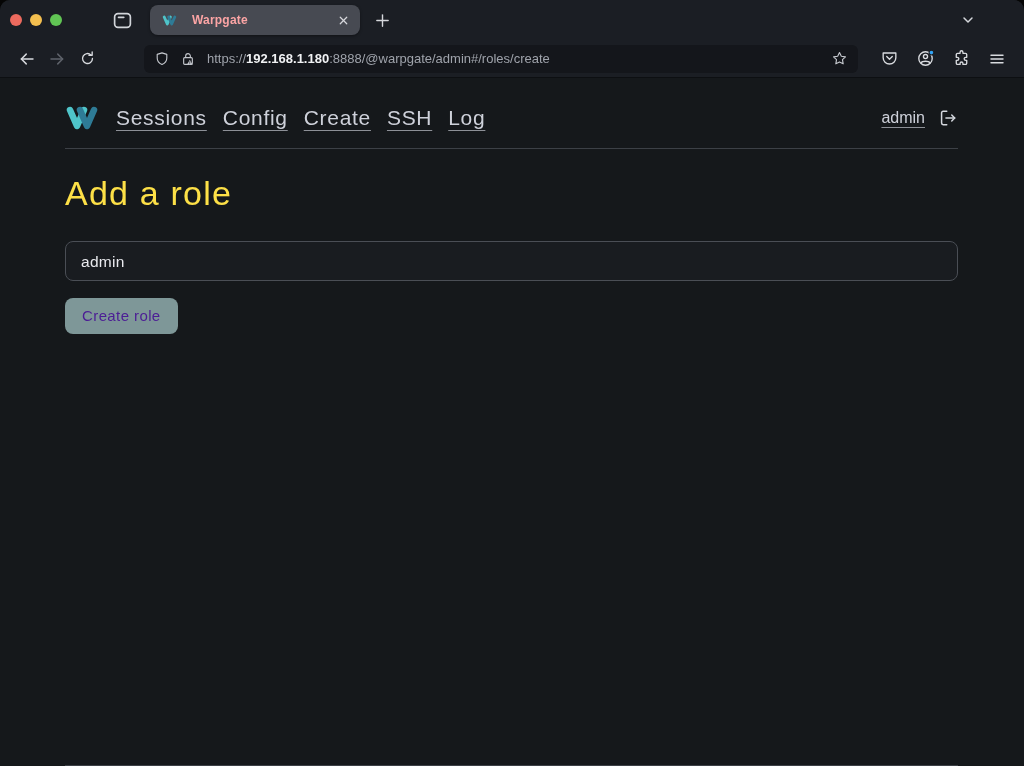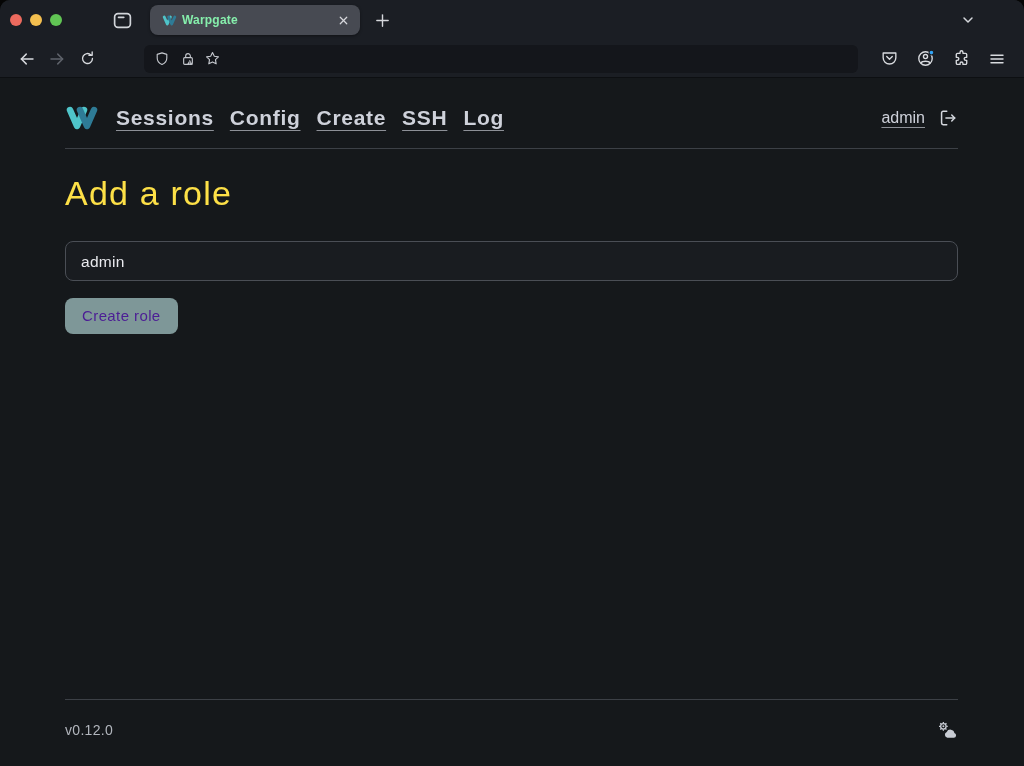--- a/index.html
+++ b/index.html
@@ -8,42 +8,42 @@
 
   
   .tabbar { height: 40px; background: #1b1e24; display: flex; align-items: center; flex: none; }
   .traffic { display: flex; gap: 8px; padding-left: 10px; }
   .light { width: 12px; height: 12px; border-radius: 50%; }
   .light.red { background: #ec6a5e; }
   .light.yellow { background: #f4bf4f; }
   .light.green { background: #61c554; }
   .fxview { margin-left: 50px; color: #d2d5da; display: flex; align-items: center; }
   .tab { margin-left: 17px; width: 210px; height: 30px; background: #474a52; border-radius: 8px; display: flex; align-items: center; padding: 0 8px 0 12px; box-shadow: 0 1px 3px rgba(0,0,0,.4); }
-  .tab-title { flex: 1; margin-left: 5px; font-size: 12px; font-weight: 700; color: #86efac; letter-spacing: .2px; white-space: nowrap; overflow: hidden; }
+  .tab-title { flex: 1; margin-left: 15px; font-size: 12px; font-weight: 700; color: #fca5a5; letter-spacing: .2px; white-space: nowrap; overflow: hidden; }
   .tab-close { color: #d6d8dc; display: flex; align-items: center; padding: 2px; border-radius: 4px; cursor: default; }
   .newtab { margin-left: 14px; color: #d6d8dc; display: flex; align-items: center; }
   .tabbar-spacer { flex: 1; }
   .alltabs { color: #d6d8dc; margin-right: 48px; display: flex; align-items: center; }
 
   
   .toolbar { height: 38px; background: #1b1e24; border-bottom: 1px solid #0d0f12; display: flex; align-items: center; padding: 0 12px; flex: none; }
   .navbtn { display: flex; align-items: center; justify-content: center; width: 30px; height: 28px; color: #d9dbdf; border-radius: 4px; }
   .navbtn.disabled { color: #5f636b; }
   .urlbar { flex: 1; height: 28px; background: #14161b; border-radius: 6px; display: flex; align-items: center; padding: 0 10px; margin: 0 14px 0 42px; min-width: 0; }
   .urlbar .sec-icons { display: flex; align-items: center; gap: 10px; color: #c3c6cc; }
   .url-text { margin-left: 11px; font-size: 13px; color: #9fa3ab; white-space: nowrap; overflow: hidden; flex: 1; }
   .url-text .domain { color: #f1f2f4; font-weight: 700; }
   .star { color: #c3c6cc; display: flex; align-items: center; margin-left: 8px; }
   .toolbar-right { display: flex; align-items: center; gap: 17px; padding: 0 6px 0 8px; color: #d9dbdf; }
 
   
   .page { flex: 1; background: #15181b; padding: 26px 66px 0 65px; display: flex; flex-direction: column; color: #cfd2db; min-height: 0; }
   .site-nav { display: flex; align-items: center; }
   .brand { display: flex; align-items: center; flex: none; }
-  .nav-links { display: flex; gap: 16px; margin-left: 17px; align-items: center; font-weight: bold; }
+  .nav-links { display: flex; gap: 16px; margin-left: 17px; align-items: center; }
   .nav-link { font-size: 21px; letter-spacing: .7px; color: #ced1da; text-decoration: underline; text-decoration-thickness: 1px; text-underline-offset: 5px; text-decoration-color: rgba(206,209,218,.65); cursor: pointer; }
   .nav-right { margin-left: auto; display: flex; align-items: center; gap: 13px; }
   .user-link { font-size: 16px; color: #ced1da; text-decoration: underline; text-decoration-thickness: 1px; text-underline-offset: 4px; text-decoration-color: rgba(206,209,218,.65); cursor: pointer; }
   .logout { color: #d4d7de; display: flex; align-items: center; cursor: pointer; }
   .divider { border: 0; border-top: 1px solid #3c4046; margin: 16px 0 0; }
   .page-title { margin-top: 25px; font-size: 34px; font-weight: 400; letter-spacing: 1.2px; color: #fde047; }
 
   .field { margin-top: 28px; border: 1px solid #4a4e55; border-radius: 8px; background: #191c20; padding: 8px 15px 9px; }
   .field-label { display: block; font-size: 12.5px; color: #989ca4; letter-spacing: .3px; }
   .field-input { display: block; width: 100%; background: transparent; border: 0; outline: none; color: #e9eaee; font-size: 15.5px; font-family: "Liberation Sans", sans-serif; padding-top: 3px; letter-spacing: .3px; }
@@ -134,20 +134,21 @@
         <span>
           <svg width="16" height="16" viewBox="0 0 24 24" fill="none" stroke="currentColor" stroke-width="1.7">
             <rect x="5.5" y="10" width="13" height="10" rx="1.6"></rect>
             <path d="M8.5 10V7.5a3.5 3.5 0 0 1 7 0V10"></path>
             <path d="M14.7 13.2l4.3 7.3h-8.6z" fill="currentColor" stroke="none"></path>
             <line x1="14.7" y1="15.6" x2="14.7" y2="17.6" stroke="#14161b" stroke-width="1.3"></line>
             <circle cx="14.7" cy="19" r=".7" fill="#14161b" stroke="none"></circle>
           </svg>
         </span>
       </span>
+      <span class="url-text"><span>https://</span><span class="domain">192.168.1.180</span><span>:8888/@warpgate/admin#/roles/create</span></span>
       <span class="star">
         <svg width="17" height="17" viewBox="0 0 24 24" fill="none" stroke="currentColor" stroke-width="1.6" stroke-linejoin="round">
           <path d="M12 3.6l2.6 5.3 5.8.8-4.2 4 1 5.8-5.2-2.7-5.2 2.7 1-5.8-4.2-4 5.8-.8z"></path>
         </svg>
       </span>
     </div>
 
     <div class="toolbar-right">
       <span>
         <svg width="19" height="19" viewBox="0 0 24 24" fill="none" stroke="currentColor" stroke-width="1.7" stroke-linecap="round" stroke-linejoin="round">
@@ -210,32 +211,14 @@
 
     <div class="field">
       <input class="field-input" type="text" value="admin" style="">
     </div>
 
     <button class="submit-btn">Create role</button>
 
     <div class="flex-spacer"></div>
 
     <hr class="footer-divider">
-    <div class="footer-row">
-      <span class="version">v0.12.0</span>
-      <span class="footer-icon">
-        <svg width="22" height="20" viewBox="0 0 24 22" fill="none" stroke="currentColor" stroke-width="1.4">
-          <circle cx="8" cy="7" r="3"></circle>
-          <circle cx="8" cy="7" r="1.1" fill="currentColor" stroke="none"></circle>
-          <line x1="11.2" y1="7" x2="12.8" y2="7"></line>
-          <line x1="10.3" y1="9.3" x2="11.4" y2="10.4"></line>
-          <line x1="8" y1="10.2" x2="8" y2="11.8"></line>
-          <line x1="5.7" y1="9.3" x2="4.6" y2="10.4"></line>
-          <line x1="4.8" y1="7" x2="3.2" y2="7"></line>
-          <line x1="5.7" y1="4.7" x2="4.6" y2="3.6"></line>
-          <line x1="8" y1="3.8" x2="8" y2="2.2"></line>
-          <line x1="10.3" y1="4.7" x2="11.4" y2="3.6"></line>
-          <path d="M12.4 19.5h7.1a2.6 2.6 0 0 0 .6-5.1 4.4 4.4 0 0 0-8.4-1.2 3.3 3.3 0 0 0 .7 6.3z" fill="currentColor" stroke="none"></path>
-        </svg>
-      </span>
-    </div>
   </div>
 </div>
 
 </body></html>

